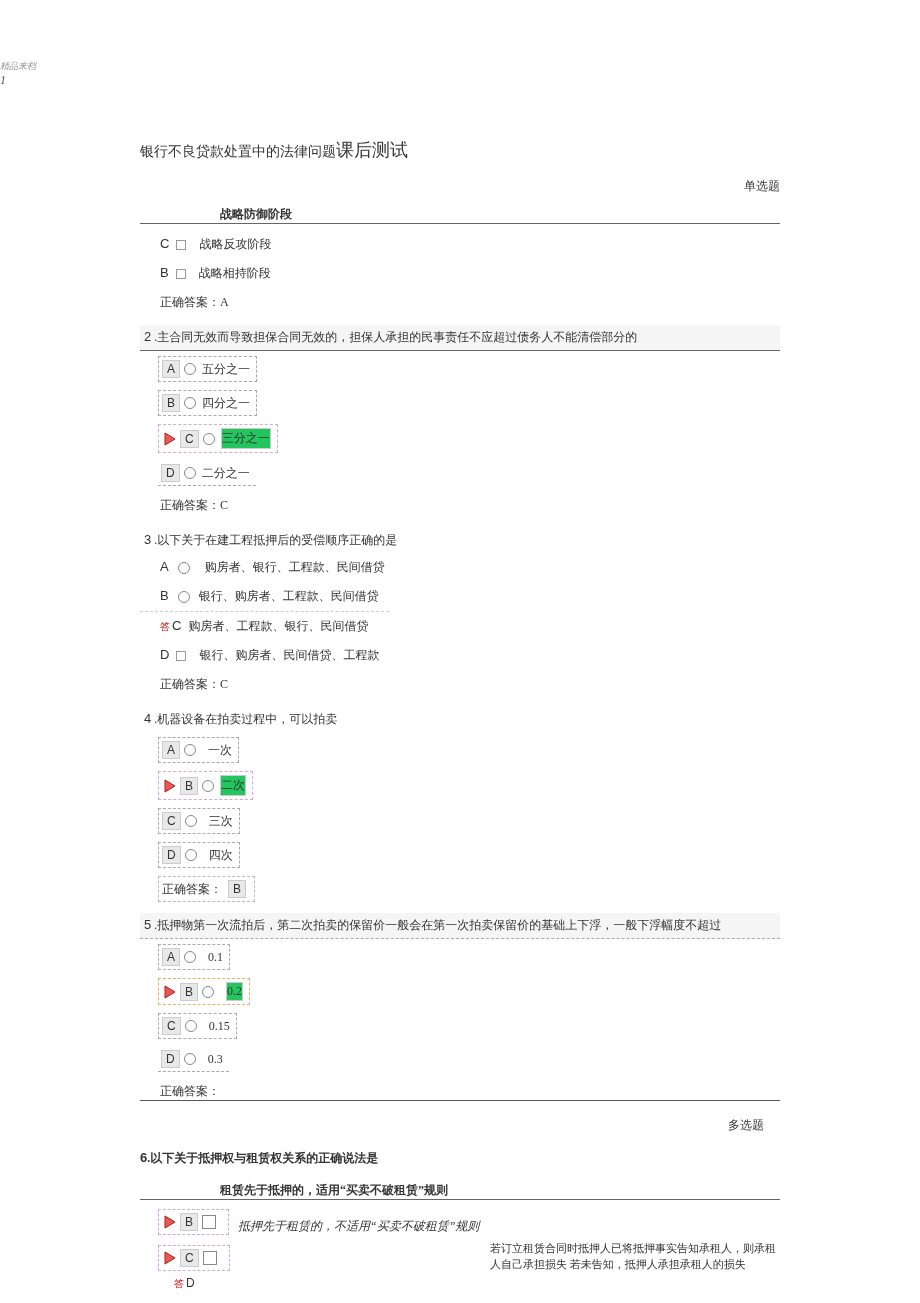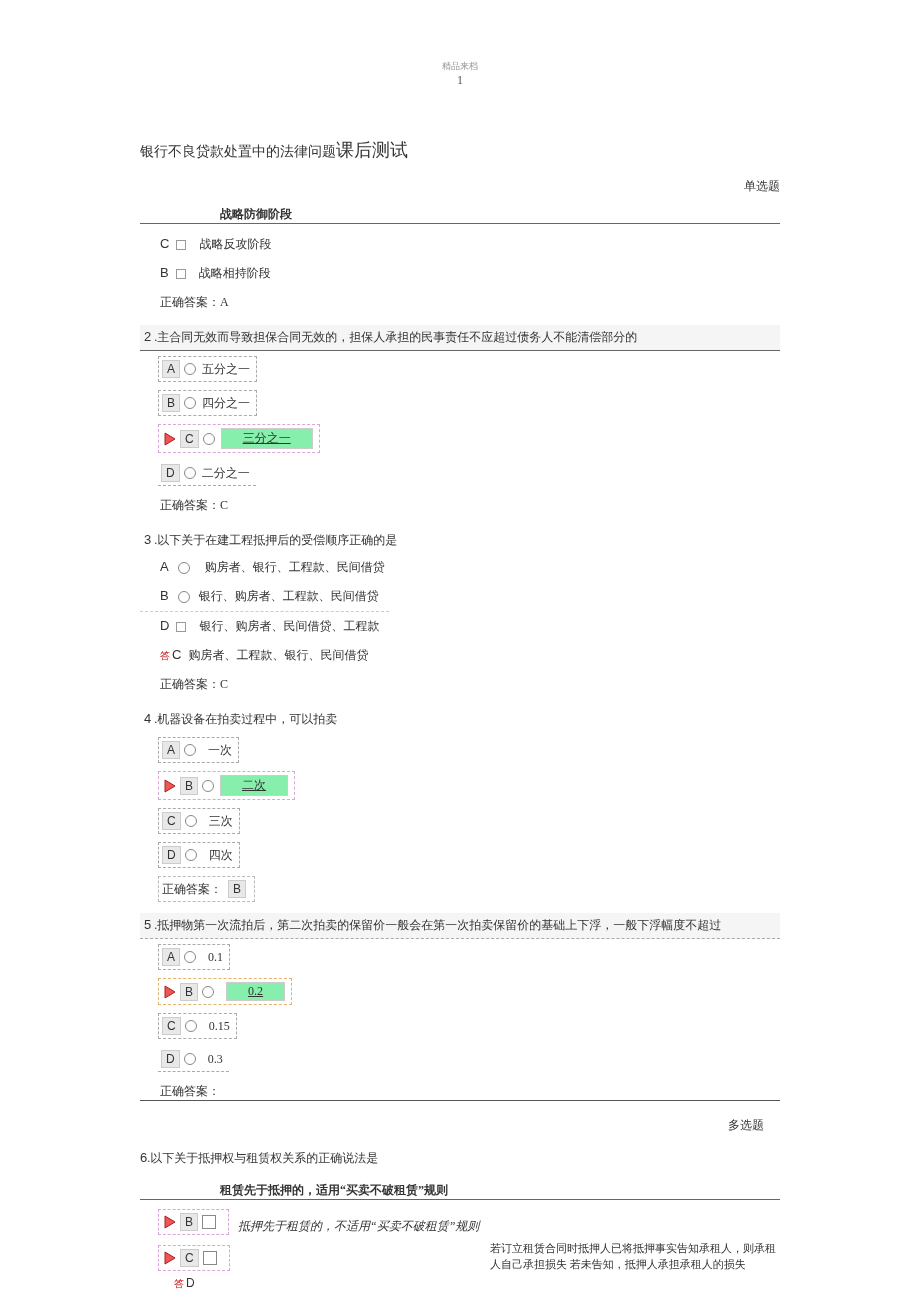--- a/index.html
+++ b/index.html
@@ -11,23 +11,24 @@
   }
   .page {
     width: 920px;
     min-height: 1303px;
     margin: 0 auto;
     position: relative;
     padding: 60px 0 40px 0;
     box-sizing: border-box;
   }
   .top-center {
-    text-align: center;
+    text-align: left;
     color: #999;
     font-size: 9px;
+    font-style: italic;
   }
   .top-center .pg { font-size: 12px; color: #555; }
   .content {
     width: 640px;
     margin: 50px auto 0 auto;
   }
   .title {
     font-size: 14px;
     margin-bottom: 16px;
   }
@@ -103,26 +104,25 @@
   .pointer {
     display: inline-block;
     width: 16px; height: 16px;
     margin-right: 2px;
     vertical-align: middle;
   }
   .pointer svg { display: block; }
   .pink-box { border: 1px dashed #d9a6d9; }
   .orange-box { border: 1px dashed #e2b36a; }
   .txt-label {
-    background: #86efac;
+    background: #22c55e;
     border: 1px solid #ccc;
-    padding: 1px 21px;
-    font-size: 12px;
-    display: inline-block;
-    text-decoration: underline;
+    padding: 1px 0;
+    font-size: 12px;
+    display: inline-block;
   }
   .right-column {
     float: right;
     width: 290px;
     font-size: 11px;
     line-height: 16px;
     color: #333;
   }
 </style>
 </head>
@@ -206,27 +206,27 @@
       <span class="let">A</span>
       <span class="radio"></span>
       &nbsp;&nbsp;<span>购房者、银行、工程款、民间借贷</span>
     </div>
     <div class="plain-opt" style="border-bottom:1px dashed #ccc; display:inline-block; padding-right:10px;">
       <span class="let">B</span>
       <span class="radio"></span>
       <span>银行、购房者、工程款、民间借贷</span>
     </div>
     <div class="plain-opt">
+      <span class="red-mark">答</span><span class="let">C</span>
+      <span>购房者、工程款、银行、民间借贷</span>
+    </div>
+    <div class="plain-opt">
       <span class="let">D</span>
       <span class="box"></span>
       <span>银行、购房者、民间借贷、工程款</span>
-    </div>
-    <div class="plain-opt">
-      <span class="red-mark">答</span><span class="let">C</span>
-      <span>购房者、工程款、银行、民间借贷</span>
     </div>
     <div class="correct">正确答案：C</div>
 
     
     <div class="qhdr" style="background:none;border:none;">
       <span class="qnum">4</span>
       <span>.机器设备在拍卖过程中，可以拍卖</span>
     </div>
     <div class="opt-row">
       <span class="opt-box">
@@ -303,21 +303,21 @@
       <span class="opt-box" style="border-style:none none dashed none;">
         <span class="letter-chip">D</span>
         <span class="radio"></span>
         &nbsp;&nbsp;<span>0.3</span>
       </span>
     </div>
     <div class="correct" style="padding-bottom:0; border-bottom:1px solid #555;">正确答案：</div>
     <div class="section-label" style="margin:16px;">多选题</div>
 
     
-    <div style="margin-top:14px;">
+    <div style="margin-top:14px;font-weight:bold;">
       <span class="qnum">6</span><span>.以下关于抵押权与租赁权关系的正确说法是</span>
     </div>
     <div class="underline-row" style="margin-top:14px;">租赁先于抵押的，适用“买卖不破租赁”规则</div>
     <div class="opt-row">
       <span class="opt-box pink-box">
         <span class="pointer">
           <svg viewBox="0 0 16 16">
               <path d="M3 2 L13 8 L3 14 Z" fill="#e55" stroke="#a22"></path>
             </svg>
         </span>

